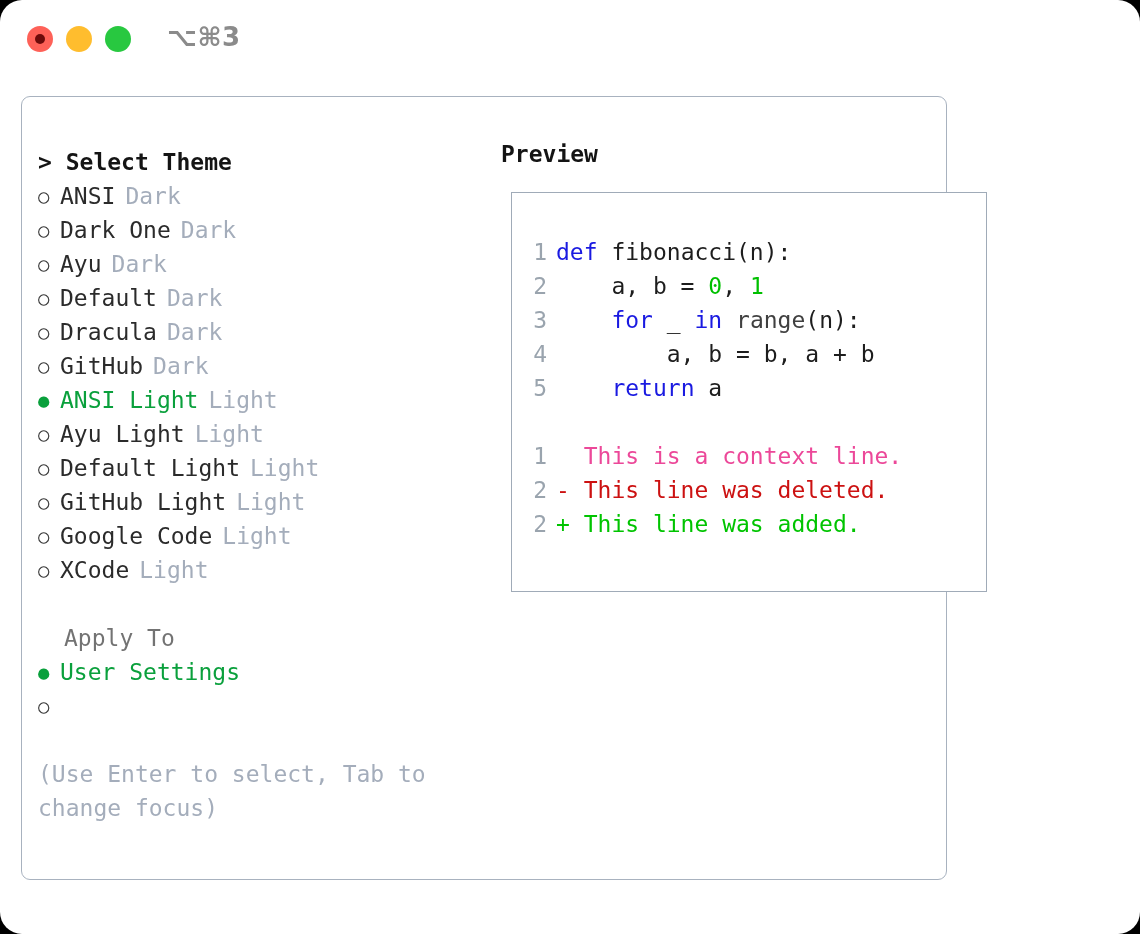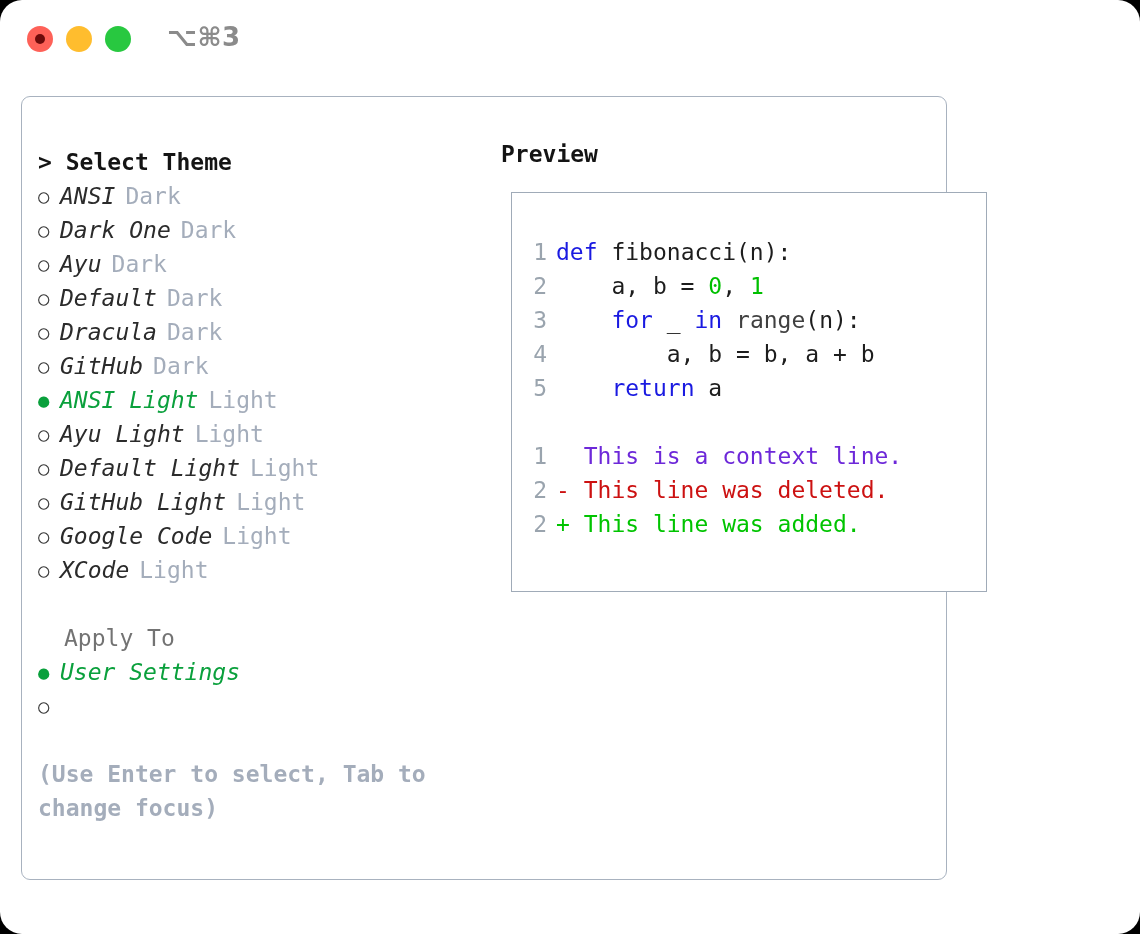--- a/index.html
+++ b/index.html
@@ -105,21 +105,21 @@
   }
   .bullet {
     display: inline-block;
     width: 22px;
     flex: 0 0 22px;
     font-size: 19px;
     line-height: 34px;
     color: #3a3a3a;
   }
   .opt-row.selected .bullet { color: #0aa03c; }
-  .opt-name { color: #2b2b2b; font-style: italic; }
+  .opt-name { color: #2b2b2b; }
   .opt-row.selected .opt-name { color: #0aa03c; }
   .opt-cat {
     color: #a4adbb;
     padding-left: 10px;
   }
   .opt-row.selected .opt-cat { color: #a4adbb; }
 
   .spacer-lg { height: 34px; }
 
   .apply-label {
@@ -130,21 +130,20 @@
     white-space: pre;
     padding-left: 26px;
   }
 
   .help-text {
     margin-top: 34px;
     font-size: 23px;
     line-height: 34px;
     color: #a4adbb;
     width: 415px;
-    font-weight: bold;
   }
 
   
   .right-col {
     position: absolute;
     left: 479px;
     top: 40px;
     width: 500px;
   }
   .preview-title {
@@ -186,21 +185,21 @@
     box-sizing: border-box;
   }
   .code-text { color: #1d1d1d; }
   .blank-line { height: 34px; }
 
   .tok-kw   { color: #1a1ae1; }
   .tok-num  { color: #00c000; }
   .tok-fn   { color: #404040; }
   .tok-plain{ color: #1d1d1d; }
 
-  .diff-ctx { color: #6d28d9; }
+  .diff-ctx { color: #ec4899; }
   .diff-del { color: #cc1111; }
   .diff-add { color: #00c400; }
 </style>
 </head>
 <body>
 
 <div class="window">
 
   <div class="titlebar">
     <div class="traffic">

